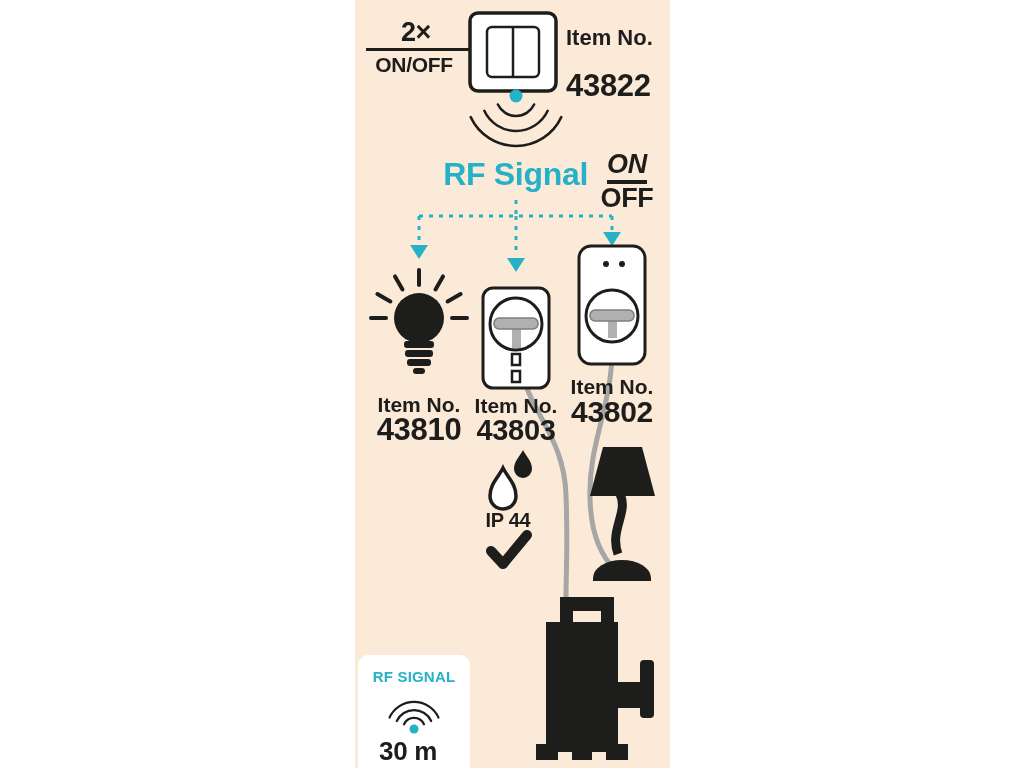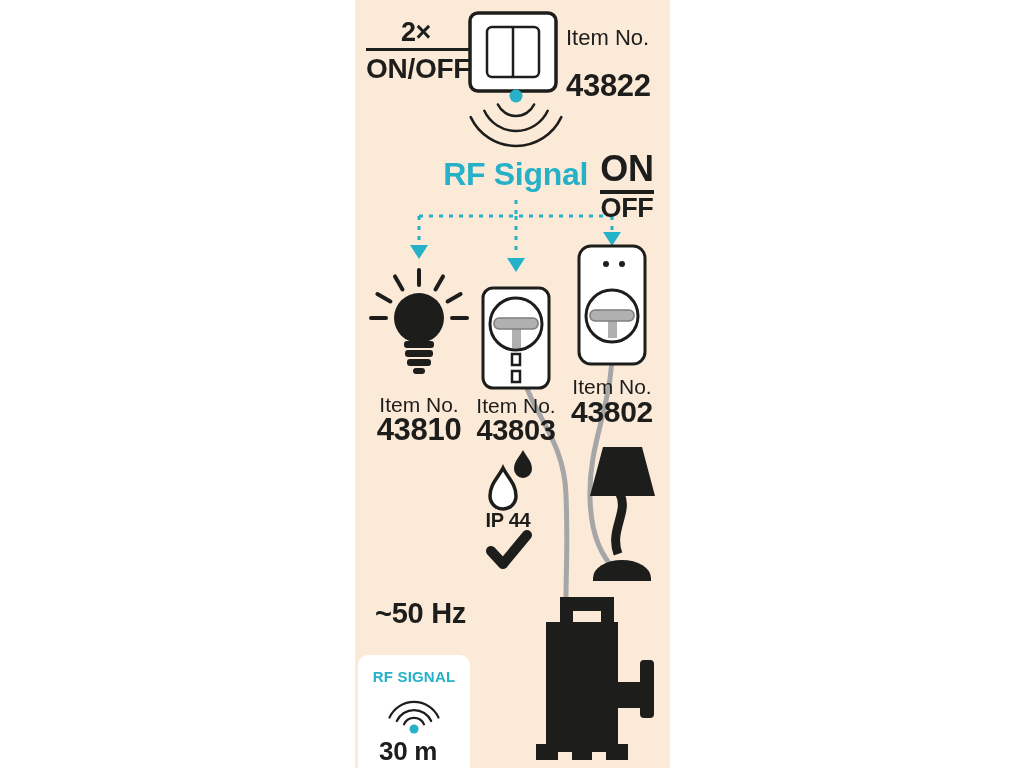--- a/index.html
+++ b/index.html
@@ -8,21 +8,21 @@
     --ink:#1d1d1b;
     --cable:#a6a6a6;
   }
   html,body{margin:0;padding:0;background:#ffffff;}
   #stage{
     position:relative;width:1024px;height:768px;overflow:hidden;
     font-family:"Liberation Sans","DejaVu Sans",sans-serif;color:var(--ink);
   }
   .abs{position:absolute;}
   .panel{left:355px;top:0;width:315px;height:768px;background:var(--panel-bg);}
-  .txt{line-height:1.05;white-space:nowrap;}
+  .txt{line-height:1.05;white-space:nowrap;font-weight:bold;}
   .b{font-weight:bold;letter-spacing:-0.3px;}
   .center{text-align:center;}
   .right{text-align:right;}
   .teal{color:var(--accent);}
   svg{display:block;}
   .ink-stroke{stroke:var(--ink);}
   .ink-fill{fill:var(--ink);}
   .accent-fill{fill:var(--accent);}
   .accent-stroke{stroke:var(--accent);}
   .cable-stroke{stroke:var(--cable);}
@@ -127,41 +127,40 @@
       <rect x="618" y="682" width="24" height="26" class="ink-fill"></rect>
       <rect x="640" y="660" width="14" height="58" rx="4" class="ink-fill"></rect>
       <rect x="536" y="744" width="92" height="16" class="ink-fill"></rect>
       <rect x="558" y="752" width="14" height="8" fill="#fcead9"></rect>
       <rect x="592" y="752" width="14" height="8" fill="#fcead9"></rect>
     </g>
   </svg>
 
   <div class="abs txt b center" style="left:363px;top:18px;width:106px;font-size:27px;">2×</div>
   <div class="abs divider" style="left:366px;top:48px;width:104px;height:3px;"></div>
-  <div class="abs txt b center" style="left:358px;top:54px;width:112px;font-size:28px;text-align:right;">ON/OFF</div>
+  <div class="abs txt b center" style="left:358px;top:54px;width:112px;font-size:21px;">ON/OFF</div>
   <div class="abs txt" style="left:566px;top:26px;font-size:22px;">Item No.</div>
   <div class="abs txt b" style="left:566px;top:48px;font-size:31px;margin-top:22px;">43822</div>
 
   <div class="abs txt b right teal" style="left:400px;top:158px;width:188px;font-size:32px;">RF Signal</div>
   <div class="abs center" style="left:597px;top:150px;width:60px;">
-    <span class="txt b on-underline" style="font-size:36px;">ON</span><br>
+    <span class="txt b on-underline" style="font-size:27px;font-style:italic;">ON</span><br>
     <span class="txt b" style="font-size:27px;">OFF</span>
   </div>
 
   <div class="abs txt center" style="left:369px;top:394px;width:100px;font-size:21px;">Item No.</div>
   <div class="abs txt b center" style="left:369px;top:414px;width:100px;font-size:31px;">43810</div>
 
   <div class="abs txt center" style="left:466px;top:395px;width:100px;font-size:21px;">Item No.</div>
   <div class="abs txt b center" style="left:466px;top:415px;width:100px;font-size:29px;">43803</div>
 
   <div class="abs txt center" style="left:562px;top:376px;width:100px;font-size:21px;">Item No.</div>
   <div class="abs txt b center" style="left:562px;top:396px;width:100px;font-size:30px;">43802</div>
 
   <div class="abs txt b center" style="left:458px;top:510px;width:100px;font-size:20px;">IP 44</div>
-  <div class="abs txt b right" style="left:356px;top:598px;width:110px;font-size:29px;">~50 Hz</div>
 
   <div class="abs range-box">
     <div class="abs txt b center teal" style="left:0;top:14px;width:112px;font-size:15px;letter-spacing:0.2px;">RF SIGNAL</div>
     <svg class="abs" style="left:26px;top:40px;" width="60" height="42" viewBox="384 696 60 42">
       <circle cx="414" cy="730" r="4.5" class="accent-fill"></circle>
       <g fill="none" class="ink-stroke" stroke-width="2.2" stroke-linecap="round">
         <path d="M 404.0 725.35 A 11 11 0 0 1 424.0 725.35"></path>
         <path d="M 396.8 722 A 19 19 0 0 1 431.2 722"></path>
         <path d="M 389.5 718.6 A 27 27 0 0 1 438.5 718.6"></path>
       </g>

